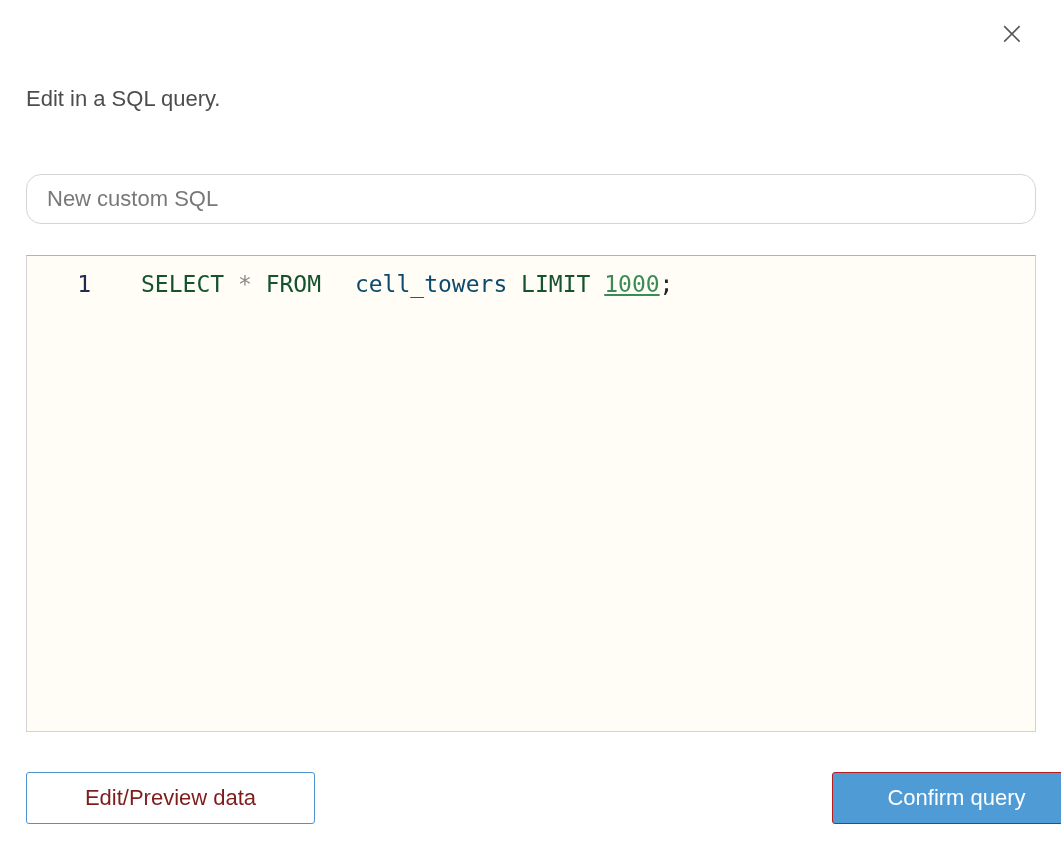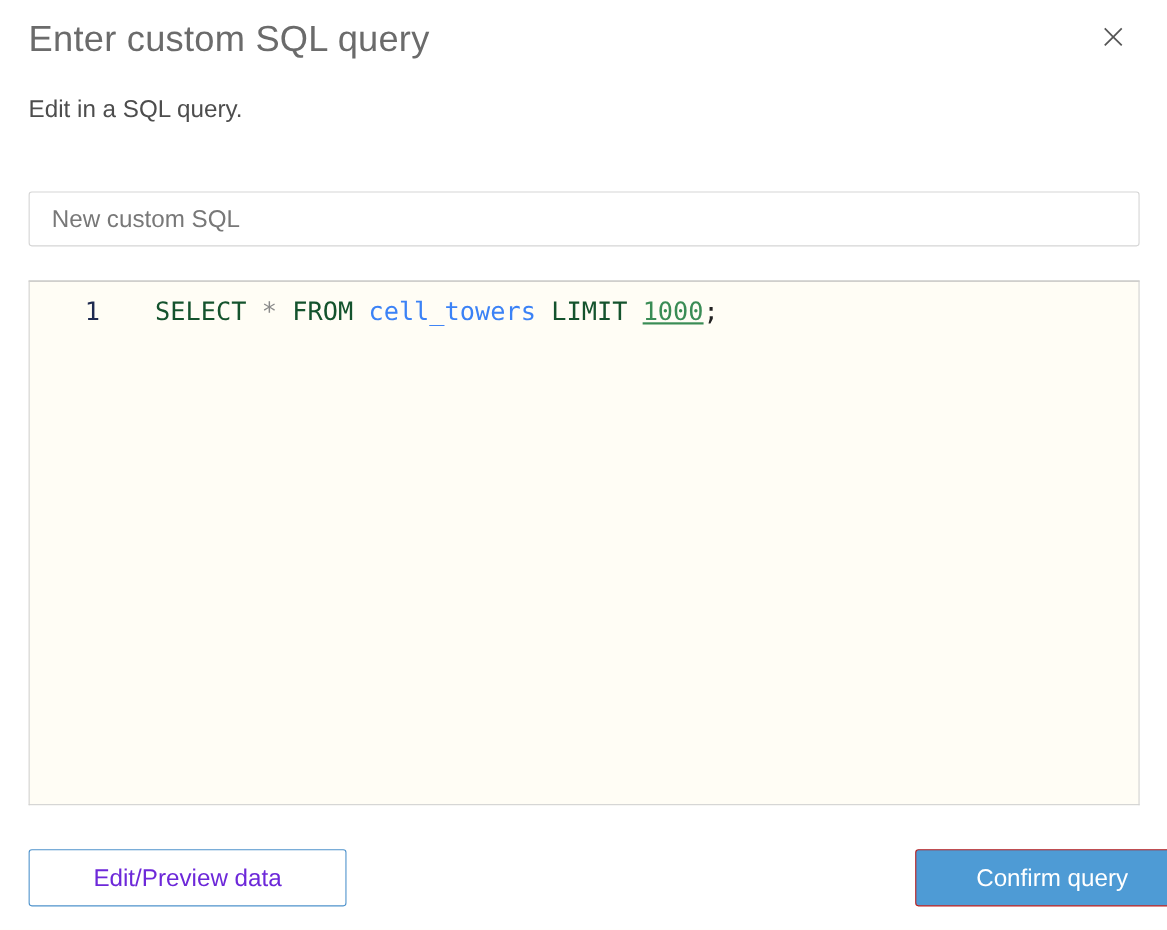--- a/index.html
+++ b/index.html
@@ -26,21 +26,21 @@
     font-family: "DejaVu Sans", sans-serif;
   }
   .dialog-subtitle {
     position: absolute; left: 26px; top: 86px;
     font-size: 22px; font-weight: 400; color: #4d4d4d;
   }
 
   .name-input {
     position: absolute; left: 26px; top: 174px;
     width: 1010px; height: 50px;
-    border: 1px solid #d5d5d5; border-radius: 3px;
+    border: 1px solid #d5d5d5; border-radius: 15px;
     background: #ffffff;
     padding: 0 20px;
     font-size: 22px; color: #787878;
     font-family: "Liberation Sans", "DejaVu Sans", sans-serif;
     outline: none;
   }
 
   .sql-editor {
     position: absolute; left: 26px; top: 255px;
     width: 1010px; height: 477px;
@@ -62,51 +62,50 @@
   .code-area {
     flex: 1;
     padding: 13px 0 0 50px;
     font-family: "DejaVu Sans Mono", monospace;
     font-size: 23px; line-height: 30px;
     white-space: pre;
     color: #0d0d0d;
   }
   .tok-keyword     { color: #14532d; }
   .tok-operator    { color: #8a8a8a; }
-  .tok-identifier  { color: #3b82f6; }
+  .tok-identifier  { color: #0c4a6e; margin-left: 20px; }
   .tok-number      { color: #3a8c55; text-decoration: underline; }
   .tok-punctuation { color: #222222; }
   .tok-plain       { color: #0d0d0d; }
 
   .footer-btn {
     position: absolute; top: 772px; height: 52px;
     border-radius: 3px;
     font-size: 22px; font-weight: 400;
     font-family: "Liberation Sans", "DejaVu Sans", sans-serif;
     cursor: pointer;
   }
   .btn-outline {
     left: 26px; width: 289px;
     background: #ffffff;
     border: 1px solid #4f93cc;
-    color: #6d28d9;
+    color: #7f1d1d;
   }
   .btn-primary {
     left: 832px; width: 249px;
     background: #4e9bd5;
     border: 1px solid #b91c1c;
     color: #ffffff;
   }
 </style>
 </head>
 <body>
 
 <div class="dialog">
 
-  <h1 class="dialog-title">Enter custom SQL query</h1>
 
   <button class="close-btn">
     <span>×</span>
   </button>
 
   <p class="dialog-subtitle">Edit in a SQL query.</p>
 
   <input class="name-input" type="text" value="New custom SQL" style="">
 
   <div class="sql-editor">

